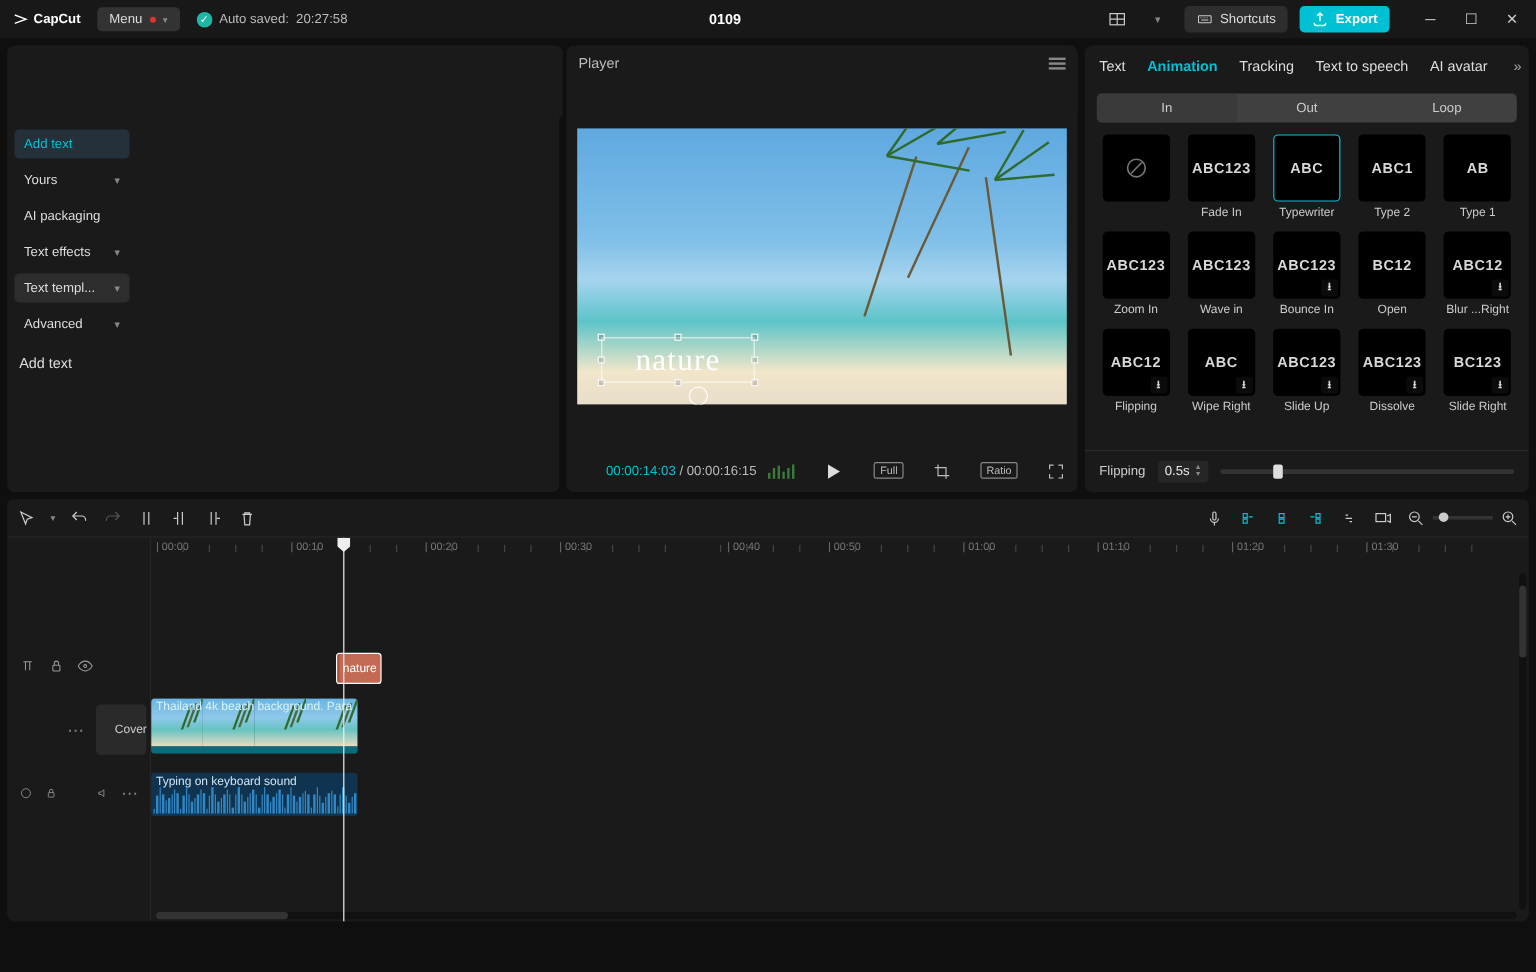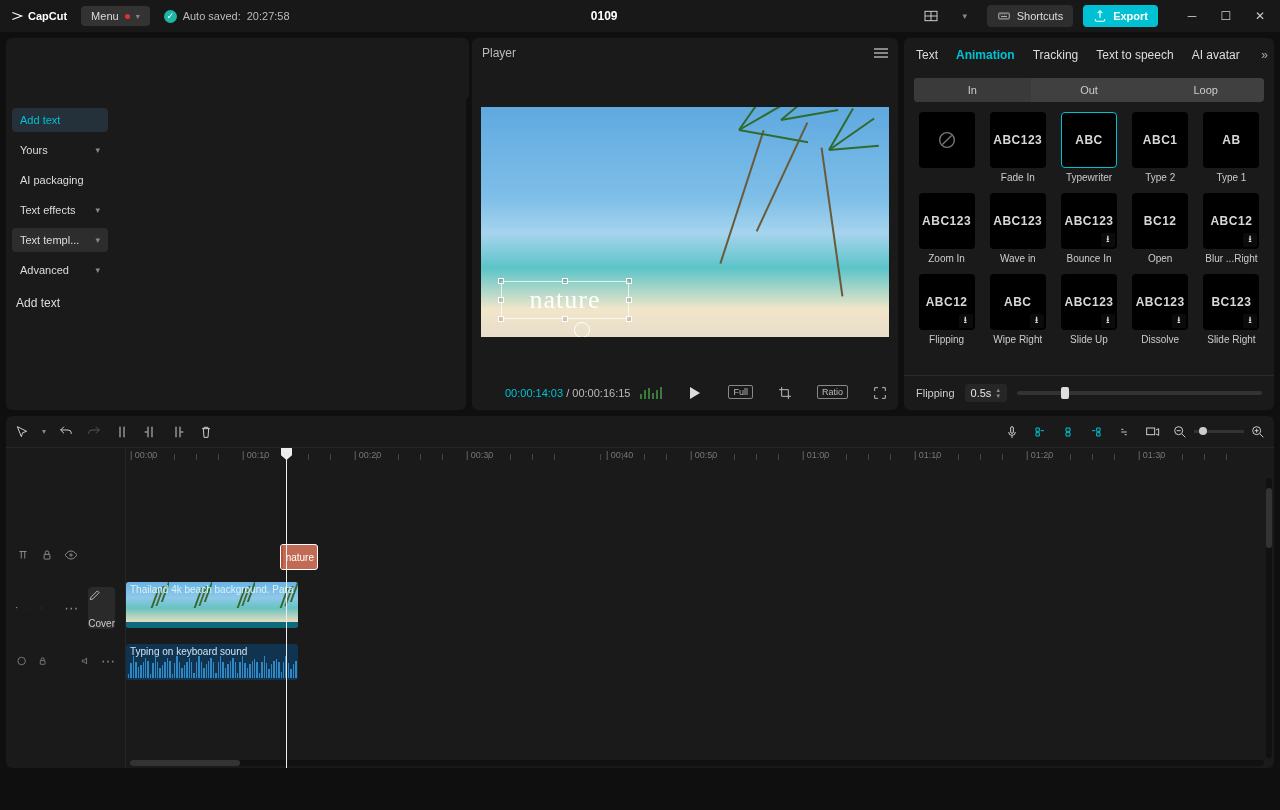--- a/index.html
+++ b/index.html
@@ -104,21 +104,21 @@
   .tl-tool .zoom{ display:flex; align-items:center; gap:6px;}
   .tl-tool .zoom .bar{ width:50px; height:3px; background:#333; position:relative;}
   .tl-tool .zoom .bar .kb{position:absolute; left:10%; top:-3px; width:8px; height:8px; background:#ccc; border-radius:50%;}
 
   .tl-body{ flex:1; display:flex; position:relative; overflow:hidden;}
   .tl-left{ width:120px; border-right:1px solid #262626; display:flex; flex-direction:column;}
   .tl-left .spacer-top{height:26px;}
   .trk-ctrl{ height:46px; display:flex; align-items:center; gap:10px; padding:0 10px; color:#999;}
   .trk-ctrl.gap{height:60px;}
   .trk-ctrl svg{width:14px;height:14px;stroke:currentColor;fill:none;stroke-width:1.5;}
-  .coverbtn{ width:42px; height:42px; background:#2a2a2a; border-radius:4px; display:flex; flex-direction:column; justify-content:center; gap:16px; color:#ccc; font-size:10px; margin-left:auto;}
+  .coverbtn{ width:42px; height:42px; background:#2a2a2a; border-radius:4px; display:flex; flex-direction:row; align-items:center; justify-content:center; gap:16px; color:#ccc; font-size:10px; margin-left:auto;}
   .tl-right{ flex:1; position:relative;}
   .ruler{ height:26px; position:relative; color:#777; font-size:9px;}
   .ruler .tick{ position:absolute; top:6px; border-left:1px solid #444; height:6px;}
   .ruler .lbl{ position:absolute; top:2px;}
   .playhead{ position:absolute; top:0; bottom:0; width:1px; background:#eee; left:160px; z-index:5;}
   .playhead:before{content:""; position:absolute; top:0; left:-5px; width:11px; height:12px; background:#eee; clip-path:polygon(0 0,100% 0,100% 60%,50% 100%,0 60%);}
   .tracks{ position:relative;}
   .lane{ height:46px; position:relative;}
   .lane.gap{ height:60px;}
   .lane.pad{ height:58px;}

